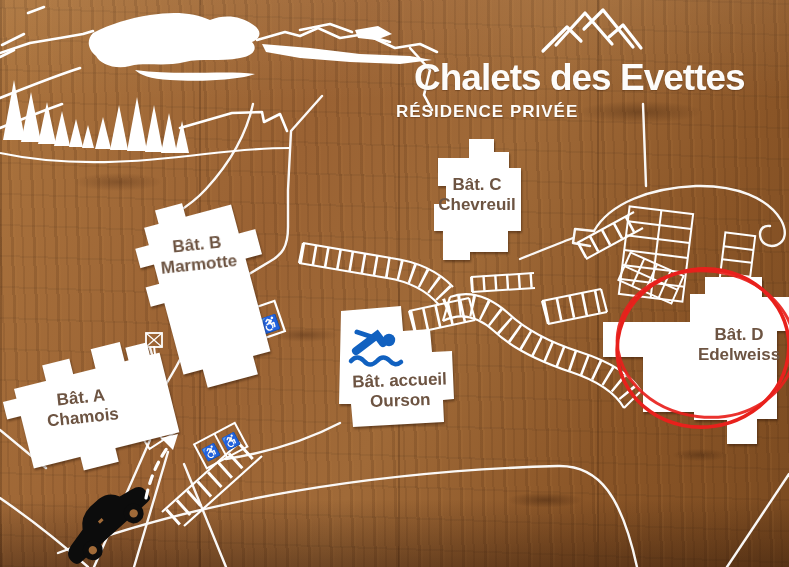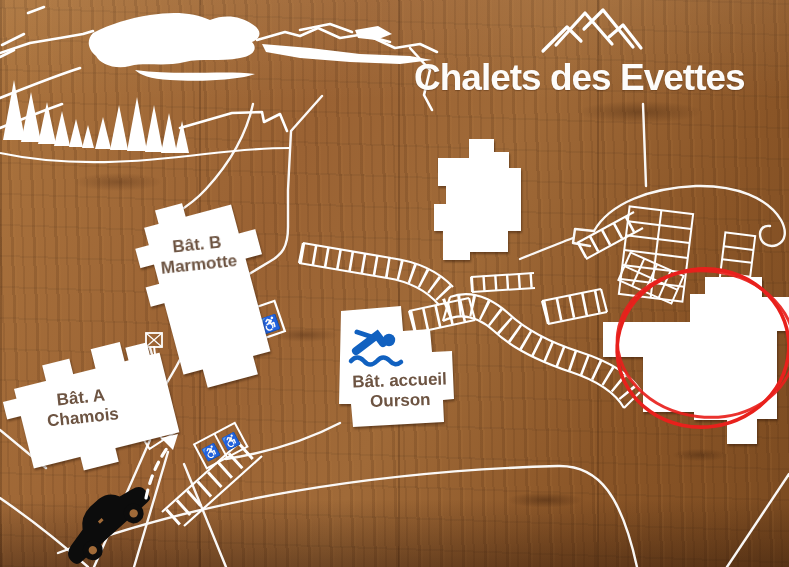--- a/index.html
+++ b/index.html
@@ -252,28 +252,37 @@
     <rect x="50" y="16" width="5" height="3" fill="#a06a38"></rect>
   </g>
   <g>
     <path d="M146,498 C150,478 158,460 170,444" stroke="#fff" stroke-width="3.2" fill="none" stroke-dasharray="8 7" stroke-linecap="round"></path>
     <path d="M178,434 L161,438 L173,450 Z" fill="#fff"></path>
   </g>
 </svg>
 
 <div class="title-block">
   <div class="title-main">Chalets des Evettes</div>
+  <div class="title-sub">RÉSIDENCE PRIVÉE</div>
 </div>
 
 <div class="bldg-label lbl-a">
   <div>Bât. A</div>
   <div>Chamois</div>
 </div>
 <div class="bldg-label lbl-b">
   <div>Bât. B</div>
   <div>Marmotte</div>
 </div>
+<div class="bldg-label lbl-c">
+  <div>Bât. C</div>
+  <div>Chevreuil</div>
+</div>
 <div class="bldg-label lbl-acc">
   <div>Bât. accueil</div>
   <div>Ourson</div>
 </div>
+<div class="bldg-label lbl-d">
+  <div>Bât. D</div>
+  <div>Edelweiss</div>
+</div>
 
 </div>
 
 </body></html>

